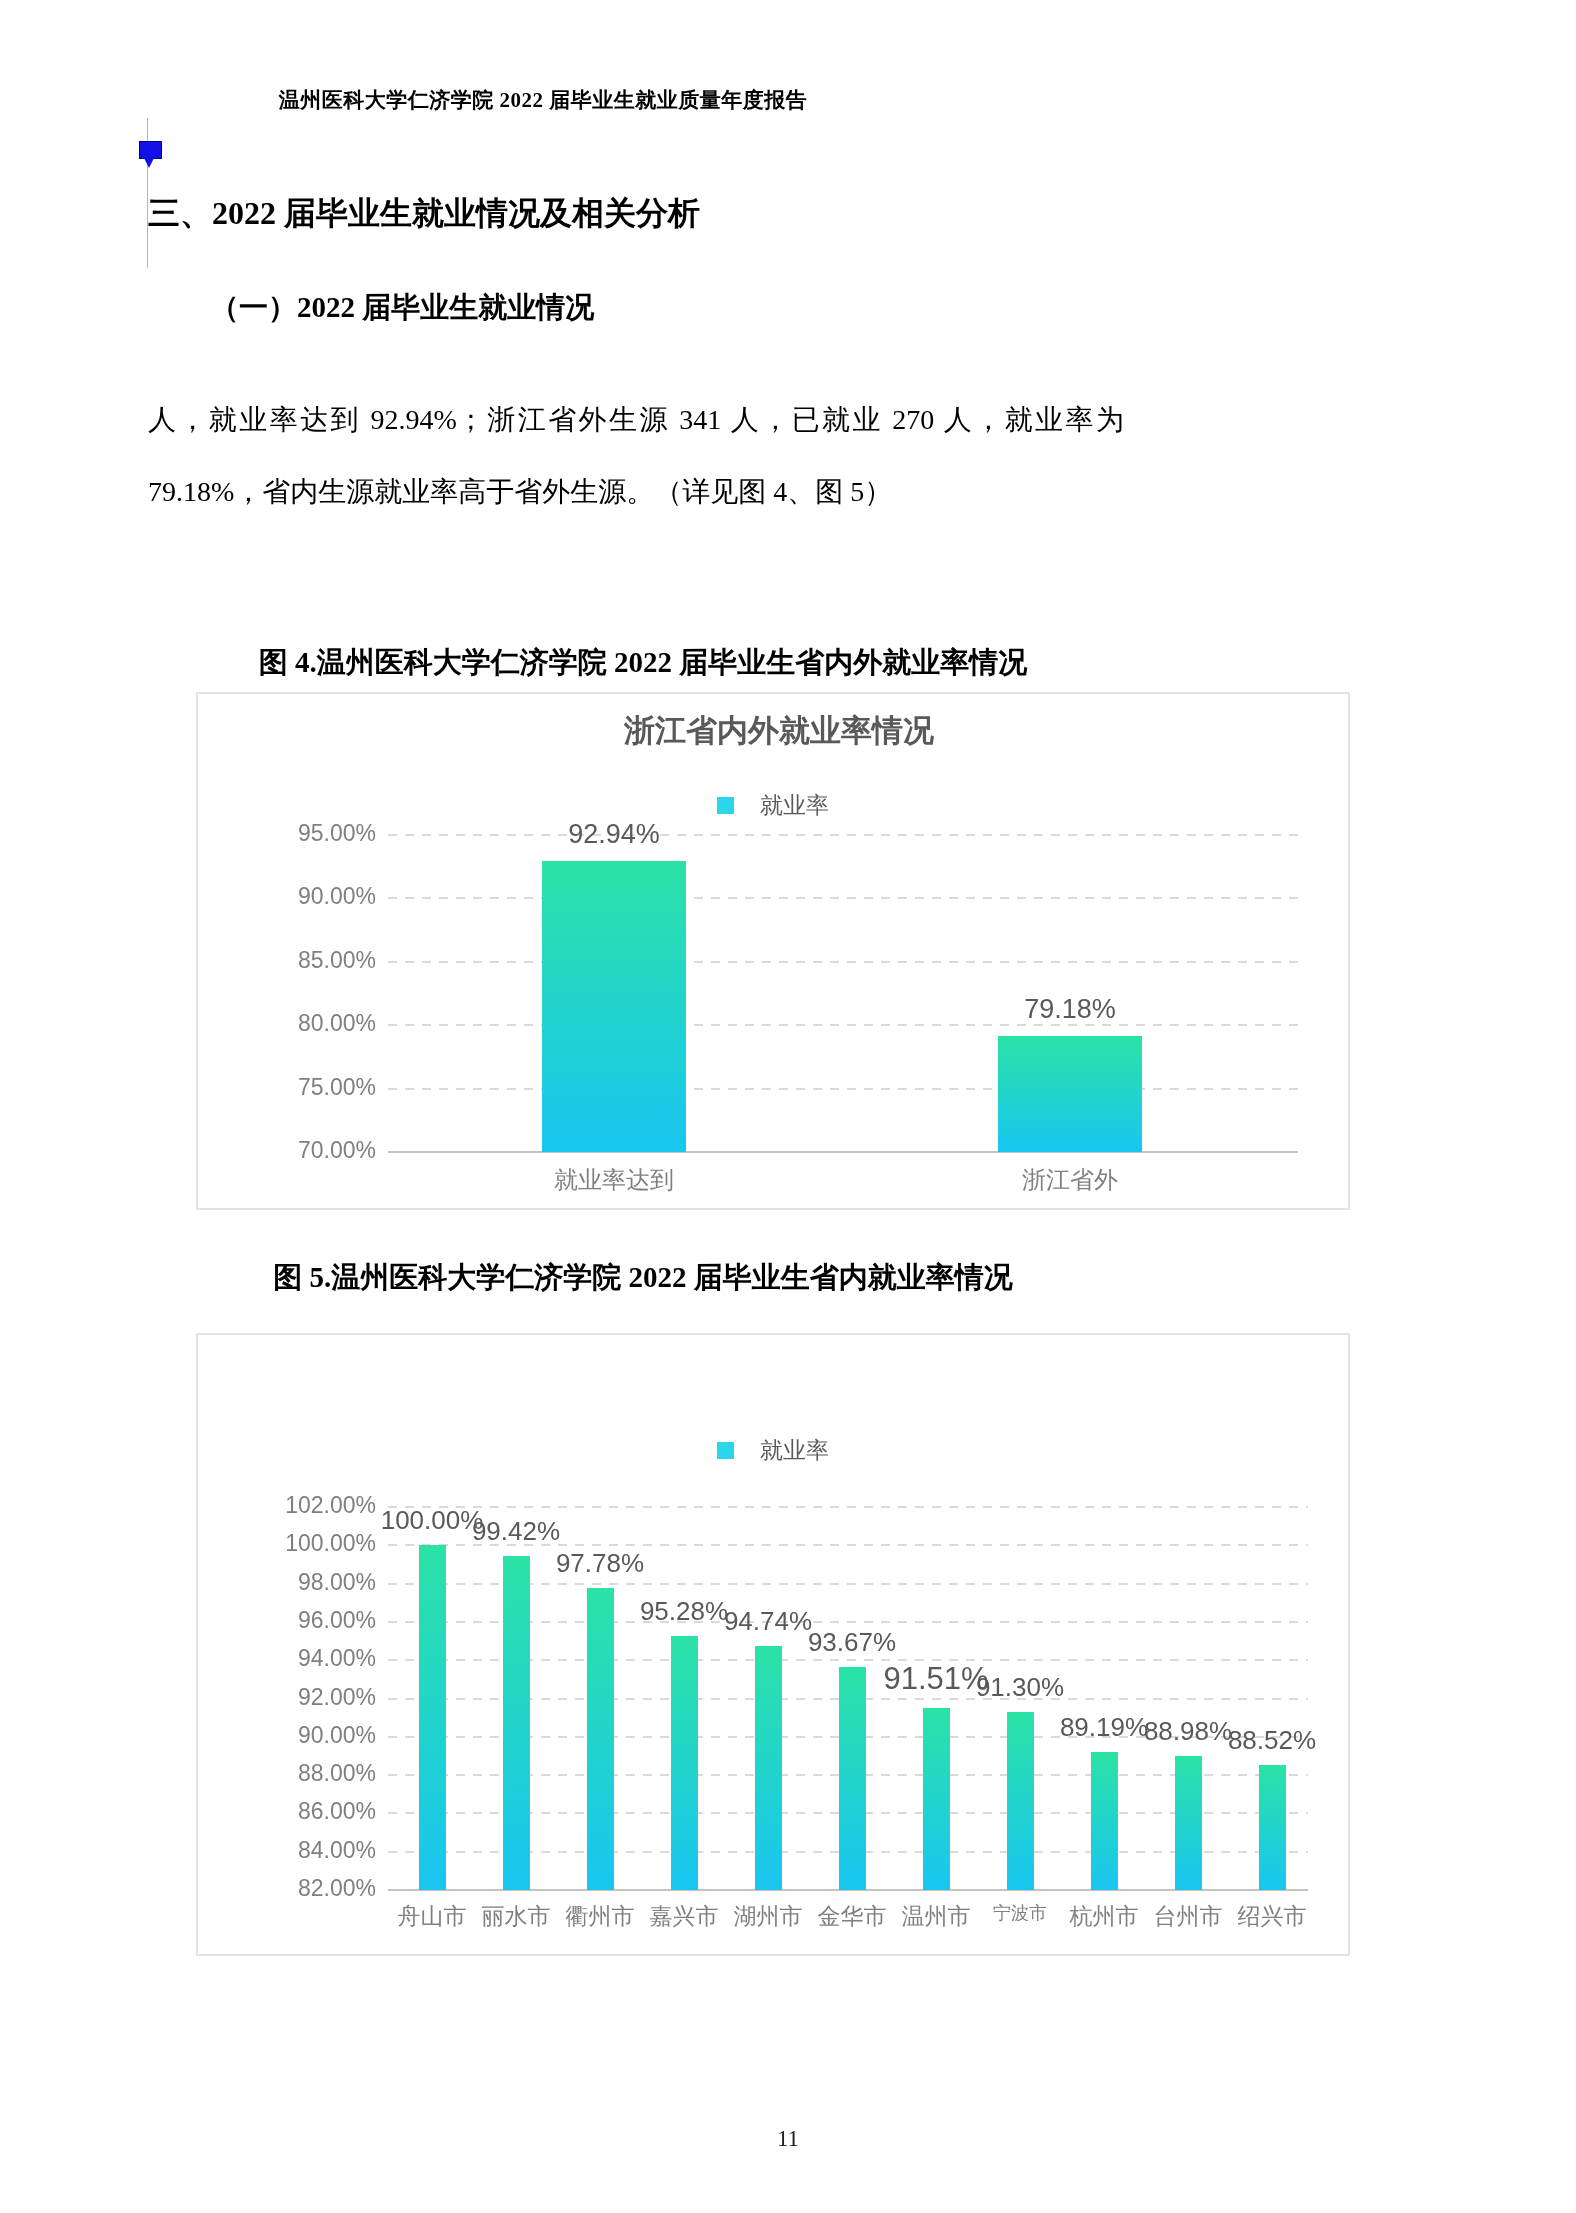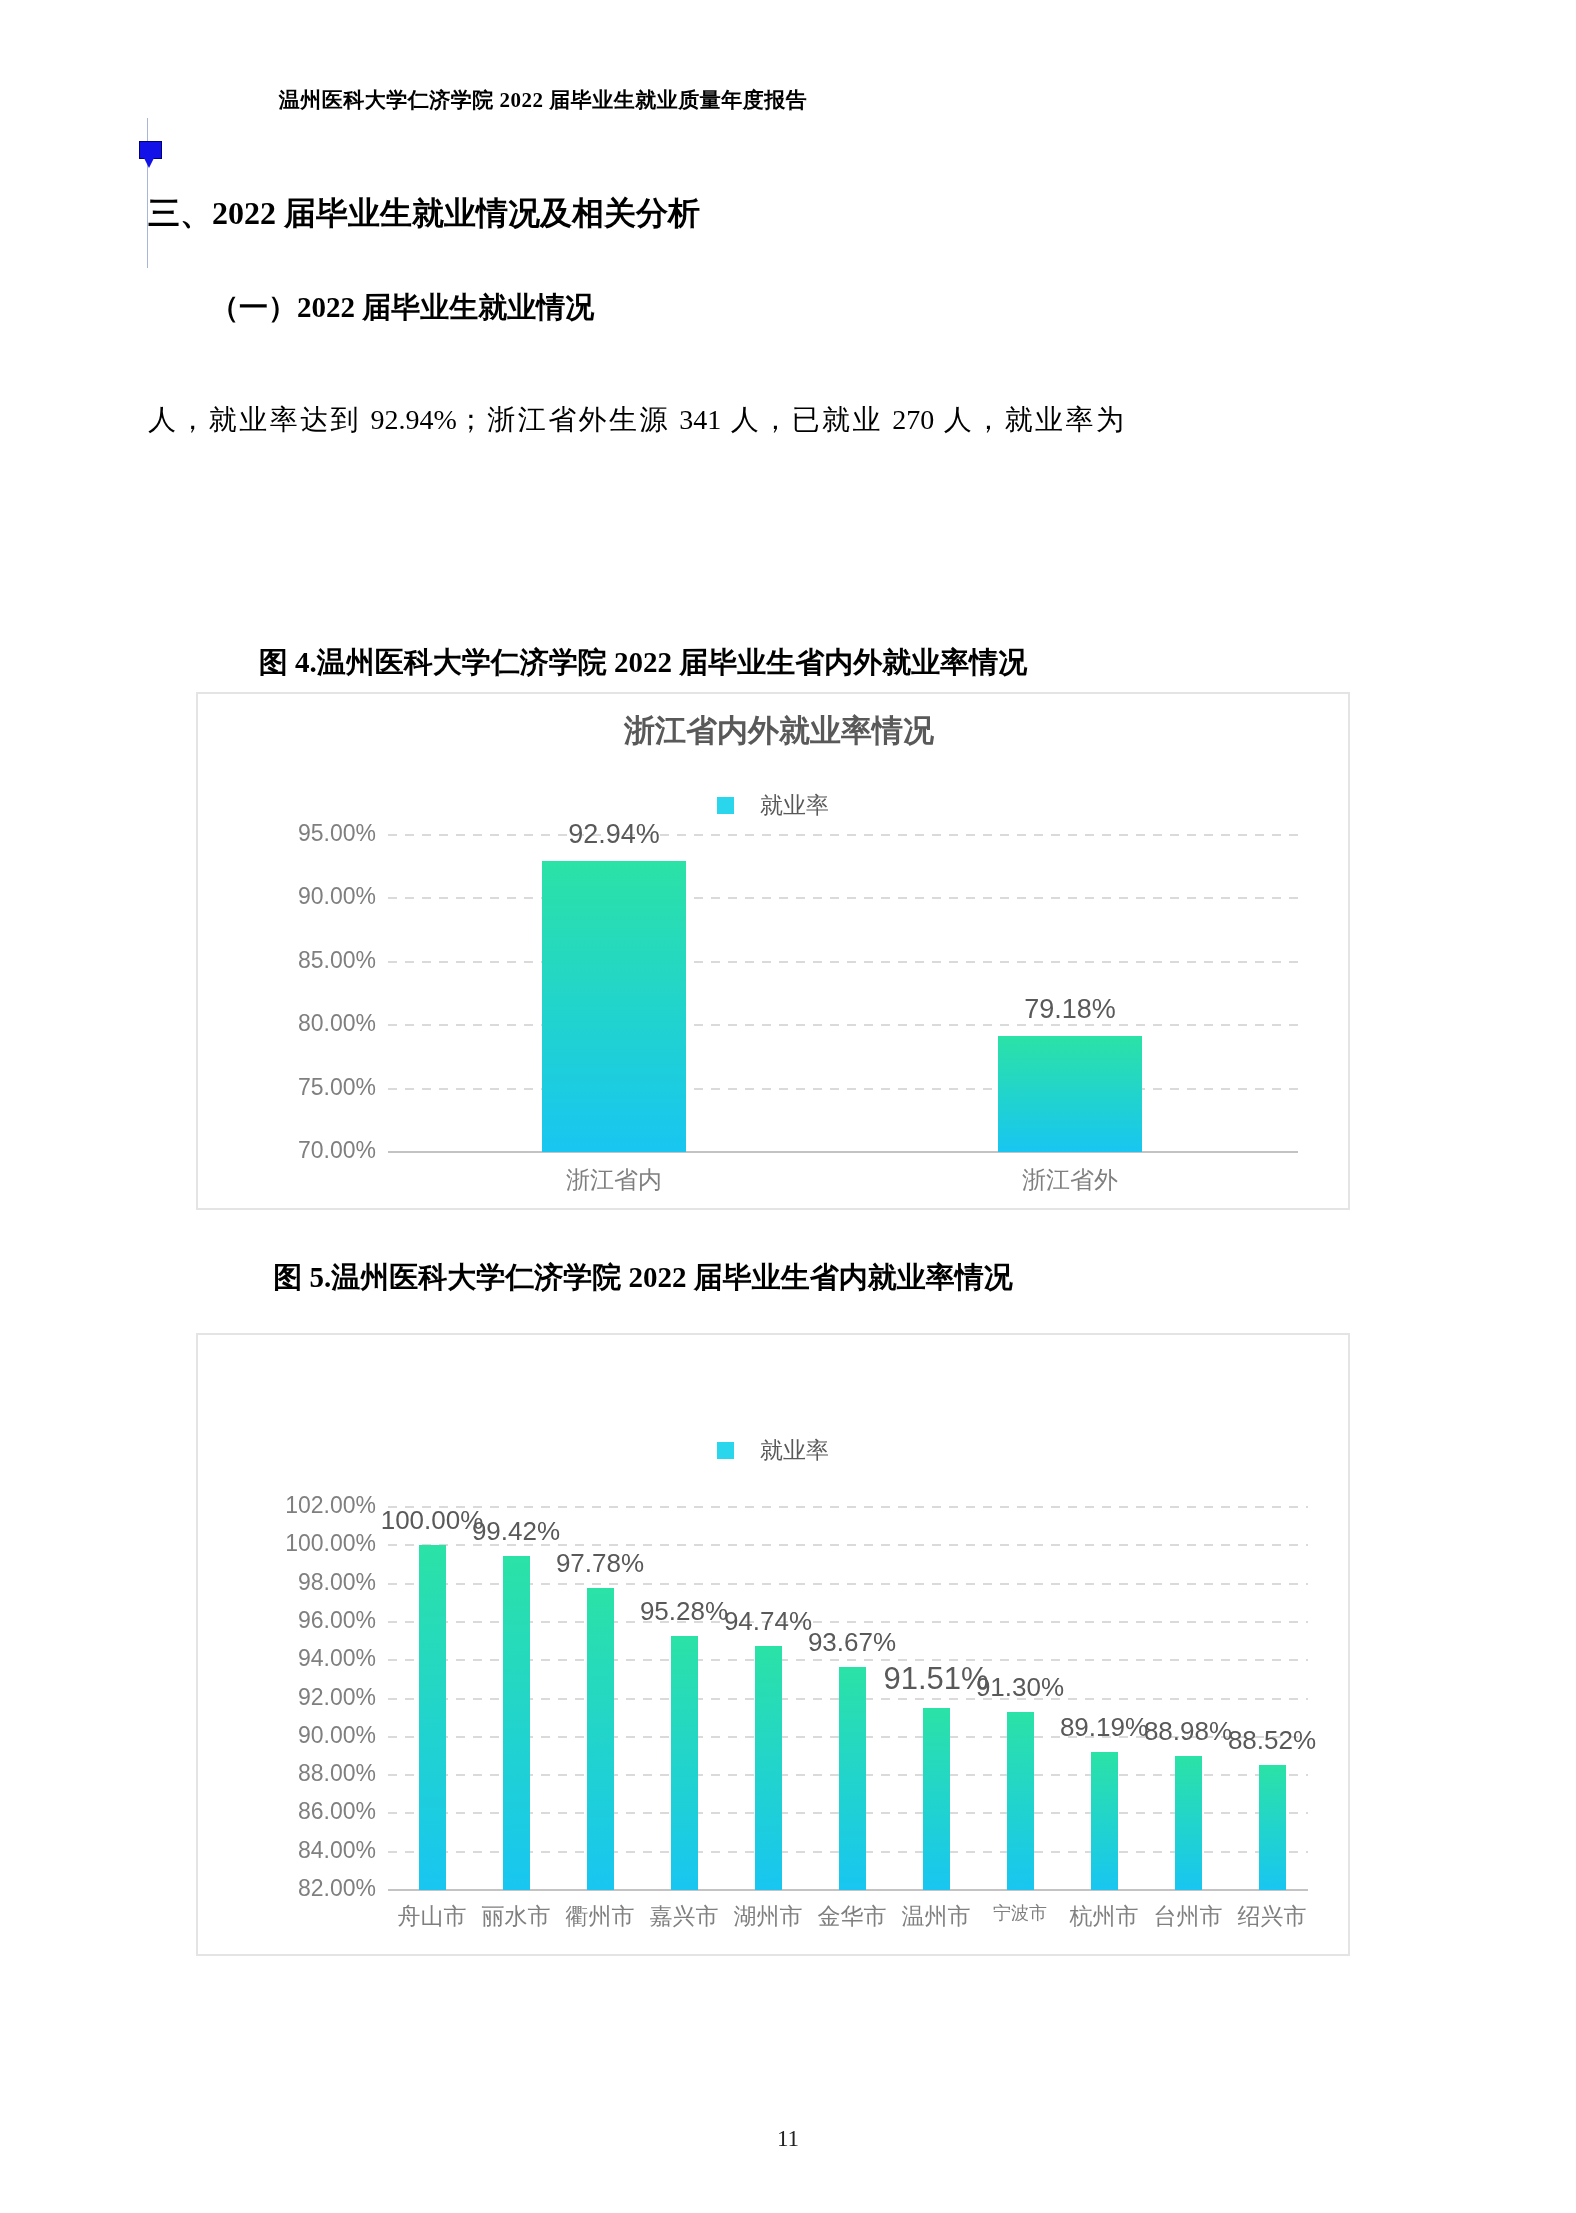--- a/index.html
+++ b/index.html
@@ -79,20 +79,21 @@
 
   <div class="abs marker-line"></div>
   <div class="abs marker-square"></div>
   <div class="abs marker-tail"></div>
 
   <div class="abs h1">三、2022 届毕业生就业情况及相关分析</div>
   <div class="abs h2">（一）2022 届毕业生就业情况</div>
 
   <div class="abs para">
     <div class="pline just">人，就业率达到 92.94%；浙江省外生源 341 人，已就业 270 人，就业率为</div>
+    <div class="pline">79.18%，省内生源就业率高于省外生源。（详见图 4、图 5）</div>
   </div>
 
   <div class="abs fig-caption" style="top:643px;">图 4.温州医科大学仁济学院 2022 届毕业生省内外就业率情况</div>
 
   <div class="chart-box" style="top:692px; height:514px;">
     <div class="chart-title">浙江省内外就业率情况</div>
     <div class="chart-legend" style="top:96px;">
       <span class="legend-swatch" style="background: rgb(41, 214, 236);"></span>
       <span>就业率</span>
     </div>
@@ -104,21 +105,21 @@
         <div class="ytick" style="left: 0px; width: 178px; top: 252.8px;">85.00%</div>
         <div class="gridline" style="left: 190px; width: 910px; top: 266.8px;"></div>
         <div class="ytick" style="left: 0px; width: 178px; top: 316.2px;">80.00%</div>
         <div class="gridline" style="left: 190px; width: 910px; top: 330.2px;"></div>
         <div class="ytick" style="left: 0px; width: 178px; top: 379.6px;">75.00%</div>
         <div class="gridline" style="left: 190px; width: 910px; top: 393.6px;"></div>
         <div class="ytick" style="left: 0px; width: 178px; top: 443px;">70.00%</div>
         <div class="axisline" style="left: 190px; width: 910px; top: 457px;"></div>
         <div class="bar" style="left: 344px; top: 167.121px; width: 144px; height: 290.879px; background: linear-gradient(rgb(43, 226, 166), rgb(24, 198, 241));"></div>
         <div class="dlabel" style="left: 326px; width: 180px; top: 125.121px; font-size: 27px;">92.94%</div>
-        <div class="xtick" style="left: 306px; width: 220px; top: 470px; font-size: 24px;">浙江省内</div>
+        <div class="xtick" style="left: 306px; width: 220px; top: 470px; font-size: 24px;">就业率达到</div>
         <div class="bar" style="left: 800px; top: 341.598px; width: 144px; height: 116.402px; background: linear-gradient(rgb(43, 226, 166), rgb(24, 198, 241));"></div>
         <div class="dlabel" style="left: 782px; width: 180px; top: 299.598px; font-size: 27px;">79.18%</div>
         <div class="xtick" style="left: 762px; width: 220px; top: 470px; font-size: 24px;">浙江省外</div>
       </div>
   </div>
 
   <div class="abs fig-caption" style="top:1258px;">图 5.温州医科大学仁济学院 2022 届毕业生省内就业率情况</div>
 
   <div class="chart-box" style="top:1333px; height:619px;">
     <div class="chart-legend" style="top:100px;">

